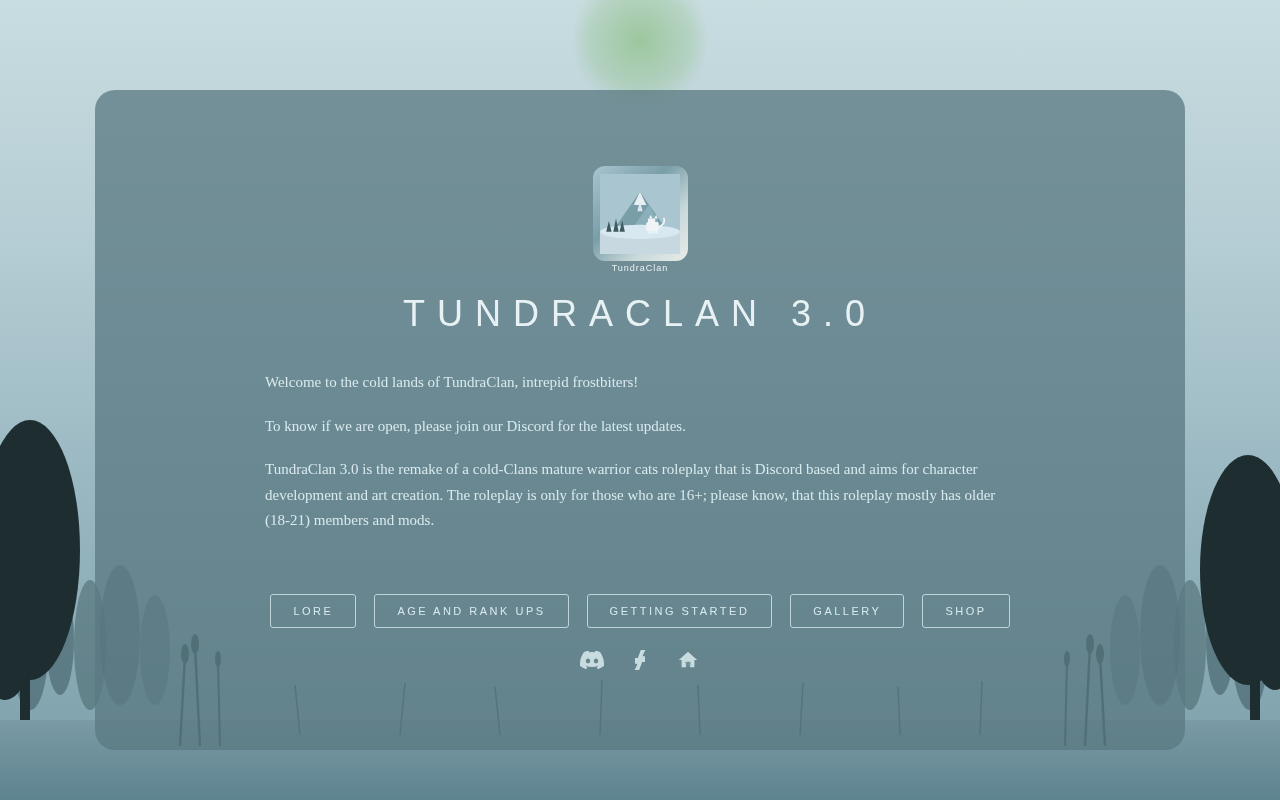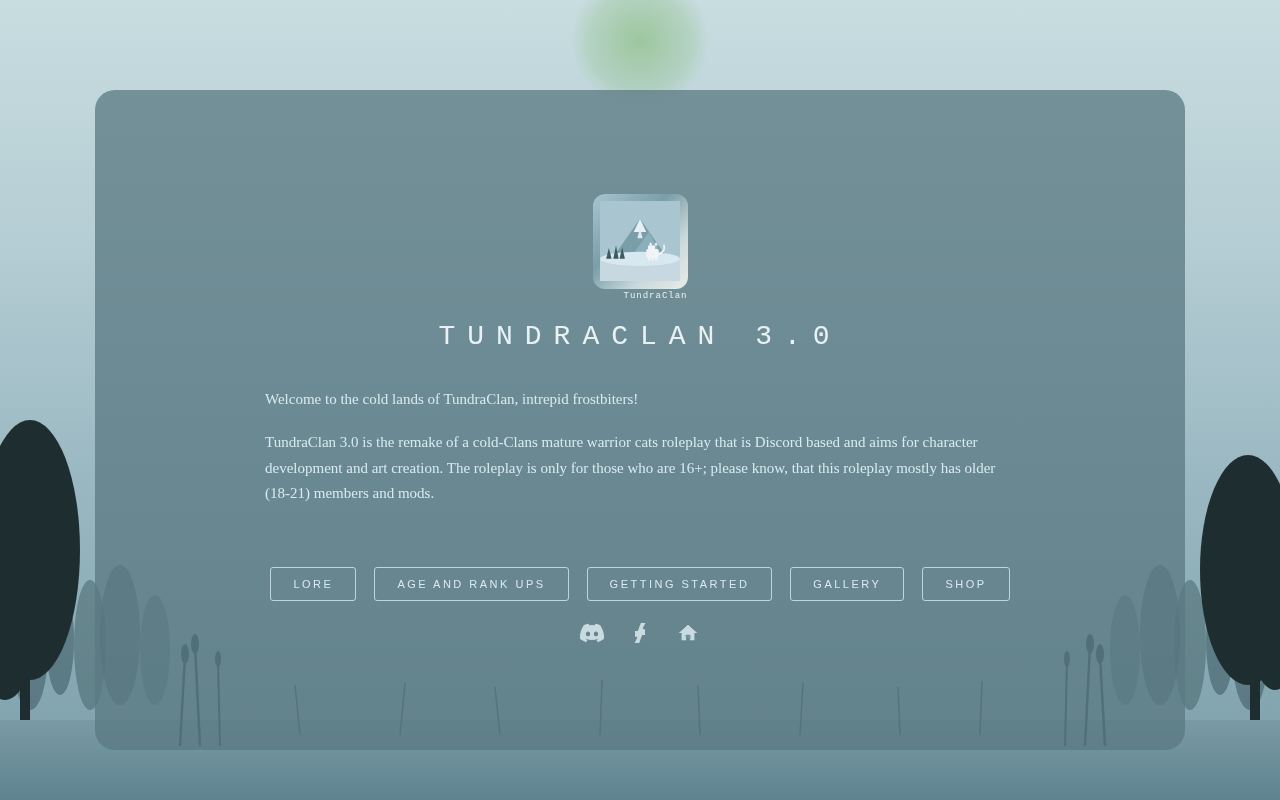--- a/index.html
+++ b/index.html
@@ -79,32 +79,32 @@
       position: relative;
     }
 
     
     .logo-img svg {
       width: 80px;
       height: 80px;
     }
 
     .logo-label {
-      text-align: right;
+      text-align: center;
       font-size: 9px;
       color: #e8f0f2;
       margin-top: 2px;
       letter-spacing: 1px;
-      font-family: Liberation Mono, monospace;
+      font-family: Liberation Sans, sans-serif;
     }
 
     
     .site-title {
-      font-family: Liberation Mono, monospace;
-      font-size: 28px;
+      font-family: Liberation Sans, sans-serif;
+      font-size: 36px;
       letter-spacing: 12px;
       color: #e8f2f5;
       font-weight: 300;
       margin-bottom: 35px;
       text-align: right;
     }
 
     
     .description {
       text-align: left;
@@ -302,20 +302,21 @@
         <polygon points="7,65 10,53 13,65" fill="#3d5a5e"></polygon>
       </svg>
     </div>
     <div class="logo-label">TundraClan</div>
   </div>
 
   <h1 class="site-title">TUNDRACLAN 3.0</h1>
 
   <div class="description">
     <p class="desc-line">Welcome to the cold lands of TundraClan, intrepid frostbiters!</p>
+    <p class="desc-line">To know if we are open, please join our Discord for the latest updates.</p>
     <p class="desc-line">TundraClan 3.0 is the remake of a cold-Clans mature warrior cats roleplay that is Discord based and aims for character development and art creation. The roleplay is only for those who are 16+; please know, that this roleplay mostly has older (18-21) members and mods.</p>
   </div>
 
   <div class="nav-buttons">
     <button class="nav-btn">LORE</button>
     <button class="nav-btn">AGE AND RANK UPS</button>
     <button class="nav-btn">GETTING STARTED</button>
     <button class="nav-btn">GALLERY</button>
     <button class="nav-btn">SHOP</button>
   </div>

